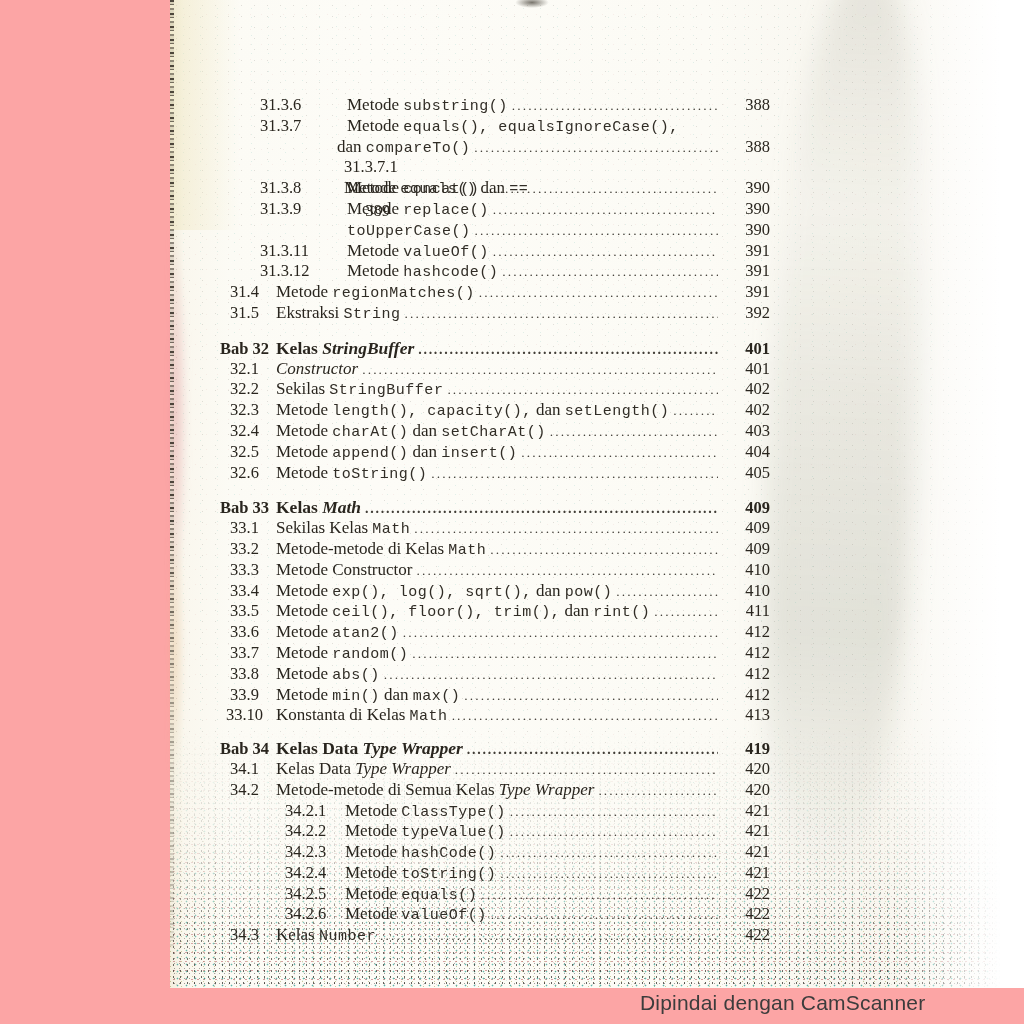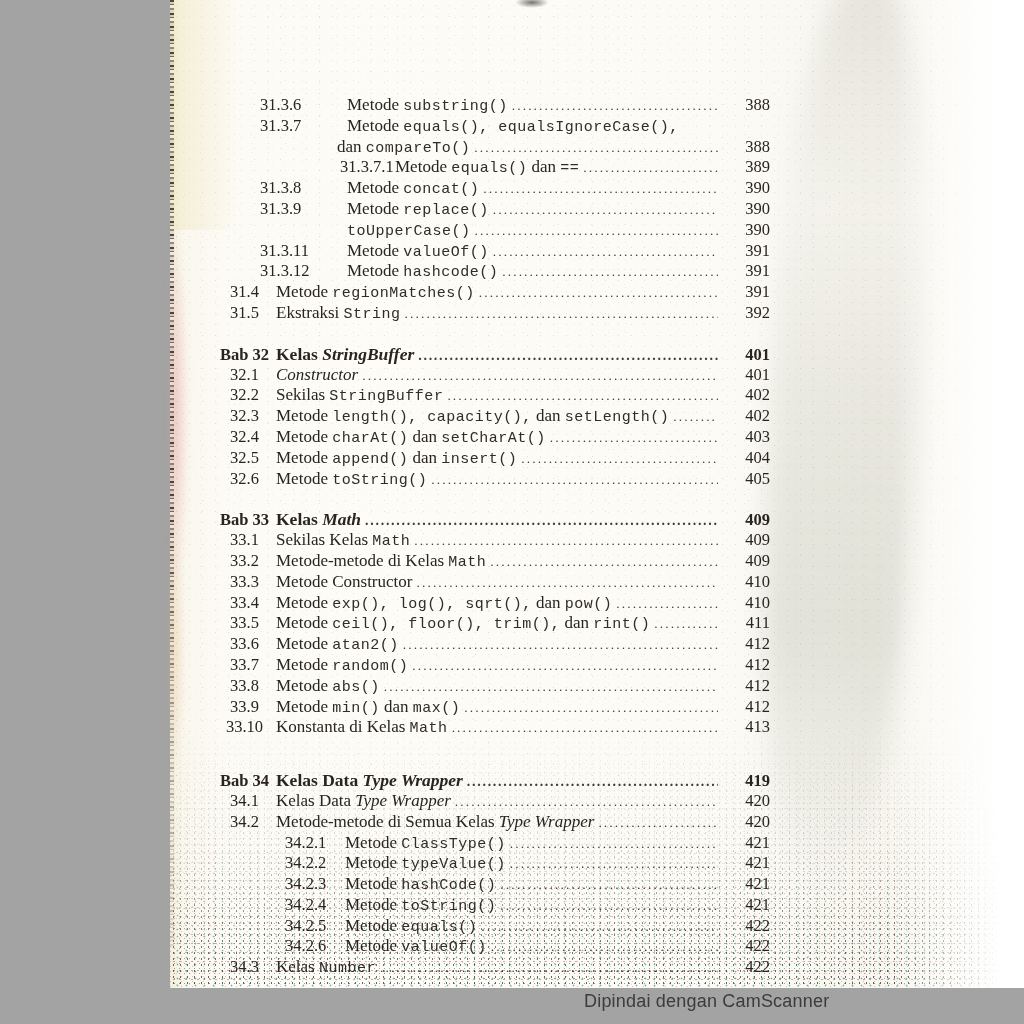--- a/index.html
+++ b/index.html
@@ -1,17 +1,17 @@
 <!DOCTYPE html>
 <html><head>
 <meta charset="utf-8">
 <style>
   html,body{margin:0;padding:0;background:#ffffff;}
   .stage{
-    position:relative;width:1024px;height:1024px;overflow:hidden;background:#a3a3a3;
+    position:relative;width:1024px;height:1024px;overflow:hidden;background:#fca5a5;
     font-family:"Liberation Serif",serif;
   }
   
   .paper{
     position:absolute;left:170px;top:0;width:854px;height:988px;
     background:linear-gradient(to right,
       #f3eedd 0px,#faf7ee 14px,#fcfbf5 60px,#fdfcf7 200px,#fcfbf5 540px,#f8f6ef 700px,#fbfaf5 100%);
   }
   
   .speck{
@@ -80,46 +80,46 @@
   .right-fade{
     position:absolute;right:0;top:0;width:130px;height:100%;pointer-events:none;
     background:linear-gradient(to right,rgba(255,255,255,0),#ffffff 82%);
   }
   
   .toc{
     position:absolute;left:43px;top:95px;width:557px;
     color:#29251e;font-size:17px;
   }
   .row{display:flex;align-items:baseline;height:20.8px;line-height:20.8px;box-sizing:border-box;}
-  .row.gap14{margin-top:20px;}
-  .row.gap20{margin-top:32px;}
+  .row.gap14{margin-top:14px;}
+  .row.gap20{margin-top:12px;}
   .num{flex:none;white-space:nowrap;font-size:16.5px;}
   .l0 .num{width:63px;text-align:center;}
   .l1{padding-left:47px;}  .l1 .num{width:87px;}
   .l1b{padding-left:72px;} .l1b .num{width:60px;}
-  .l2{padding-left:127px;} .l2 .num{width:55px;}
+  .l2{padding-left:127px;flex-direction:column;} .l2 .num{width:55px;}
   .c1{padding-left:124px;}
   .c2{padding-left:134px;}
   .txt{flex:none;white-space:pre;}
   .s-m{font-family:Liberation Mono, monospace;font-size:15px;letter-spacing:.5px;color:#312d26;}
   .s-i{font-style:italic;}
   .s-b{font-weight:700;}
   .s-bi{font-weight:700;font-style:italic;}
   .leader{
     flex:1;min-width:8px;overflow:hidden;white-space:nowrap;
     margin:0 6px 0 4px;font-size:13.5px;letter-spacing:2.1px;color:#2e2a23;opacity:.9;
   }
   .pg{flex:none;width:46px;text-align:right;font-size:16.5px;white-space:nowrap;}
   .bab{font-weight:700;font-size:17.5px;}
   .bab .leader{font-weight:700;font-size:14px;letter-spacing:1.7px;}
   .bab .pg{font-weight:700;}
   
   .cam{
-    position:absolute;left:584px;top:991px;
-    font-family:"Liberation Sans",sans-serif;font-size:18px;color:#3c3c3c;letter-spacing:.2px;
+    position:absolute;left:640px;top:991px;
+    font-family:"Liberation Sans",sans-serif;font-size:21px;color:#3c3c3c;letter-spacing:.2px;
   }
 </style>
 </head>
 <body>
 
 <div class="stage">
   <div class="paper">
     <div class="speck"></div>
     <div class="corner-tint"></div>
     <div class="edge-pink"></div>

